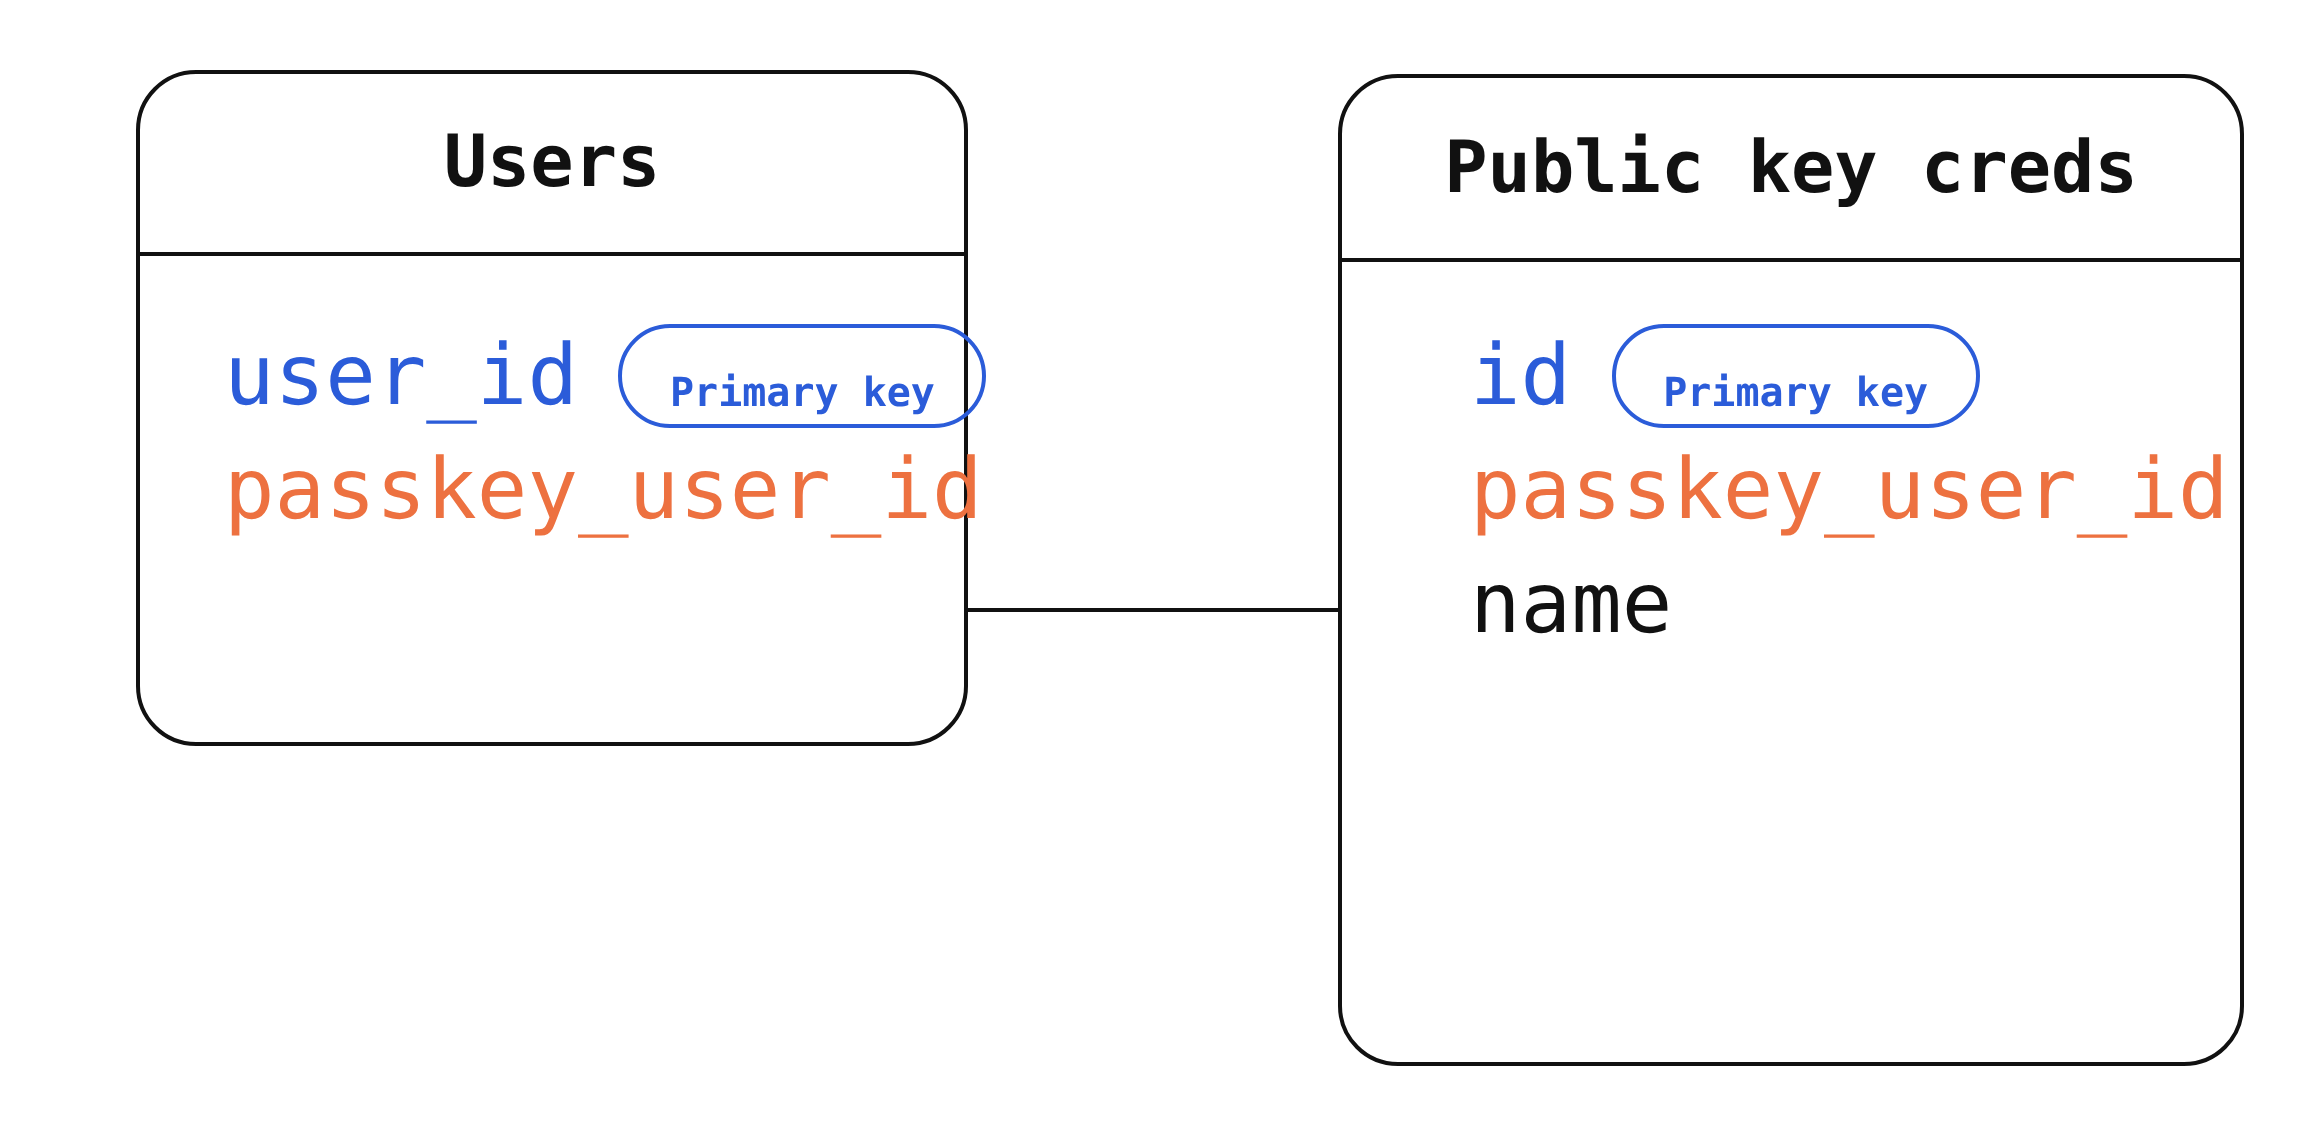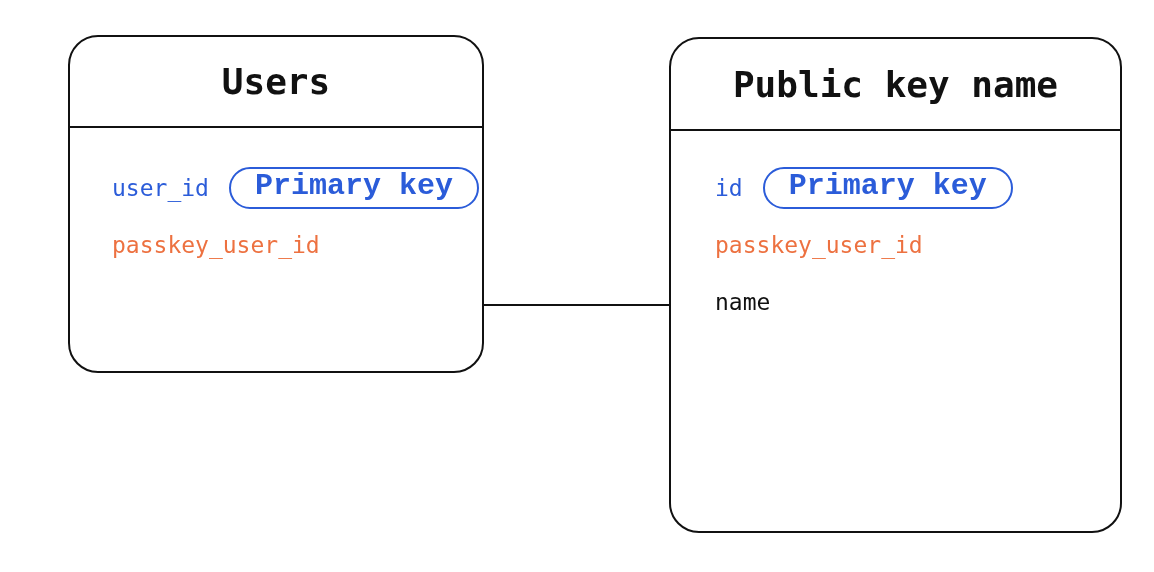--- a/index.html
+++ b/index.html
@@ -29,45 +29,44 @@
   .t-users .t-header { height: 91px; }
   .t-creds .t-header { height: 92px; }
   .t-title {
     font-size: 36px;
     font-weight: bold;
     color: var(--line, #111);
     white-space: pre;
   }
   .t-body { padding-top: 31px; }
   .t-users .t-body { padding-left: 42px; }
-  .t-creds .t-body { padding-left: 44px; padding-top: 28px; }
+  .t-creds .t-body { padding-left: 44px; padding-top: 28px; margin-left: 20px; }
   .f-row {
     height: 57px;
     display: flex;
     align-items: center;
   }
   .f-name {
-    font-size: 23px;
+    font-size: 42px;
     color: var(--line, #111);
     white-space: pre;
   }
   .f-name.pk { color: var(--pk-blue, #2B5CD9); }
   .f-name.fk { color: var(--fk-orange, #ED7140); }
   .badge {
     margin-left: 20px;
     display: inline-flex;
     align-items: center;
     border: 2px solid var(--pk-blue, #2B5CD9);
     color: var(--pk-blue, #2B5CD9);
     border-radius: 999px;
-    font-size: 30px;
+    font-size: 20px;
     font-weight: bold;
-    padding: 0 24px 4px;
+    padding: 20px 24px 4px;
     white-space: pre;
-    font-family: Liberation Mono, monospace;
   }
   .connector {
     position: absolute;
     left: 483px;
     top: 304px;
     width: 186px;
     height: 2px;
     background: var(--line, #111);
   }
 </style>
@@ -88,21 +87,21 @@
         <span class="badge">Primary key</span>
       </div>
       <div class="f-row">
         <span class="f-name fk">passkey_user_id</span>
       </div>
     </div>
   </div>
 
   <div class="db-table t-creds">
     <div class="t-header">
-      <span class="t-title">Public key name</span>
+      <span class="t-title">Public key creds</span>
     </div>
     <div class="t-body">
       <div class="f-row">
         <span class="f-name pk">id</span>
         <span class="badge">Primary key</span>
       </div>
       <div class="f-row">
         <span class="f-name fk">passkey_user_id</span>
       </div>
       <div class="f-row">

